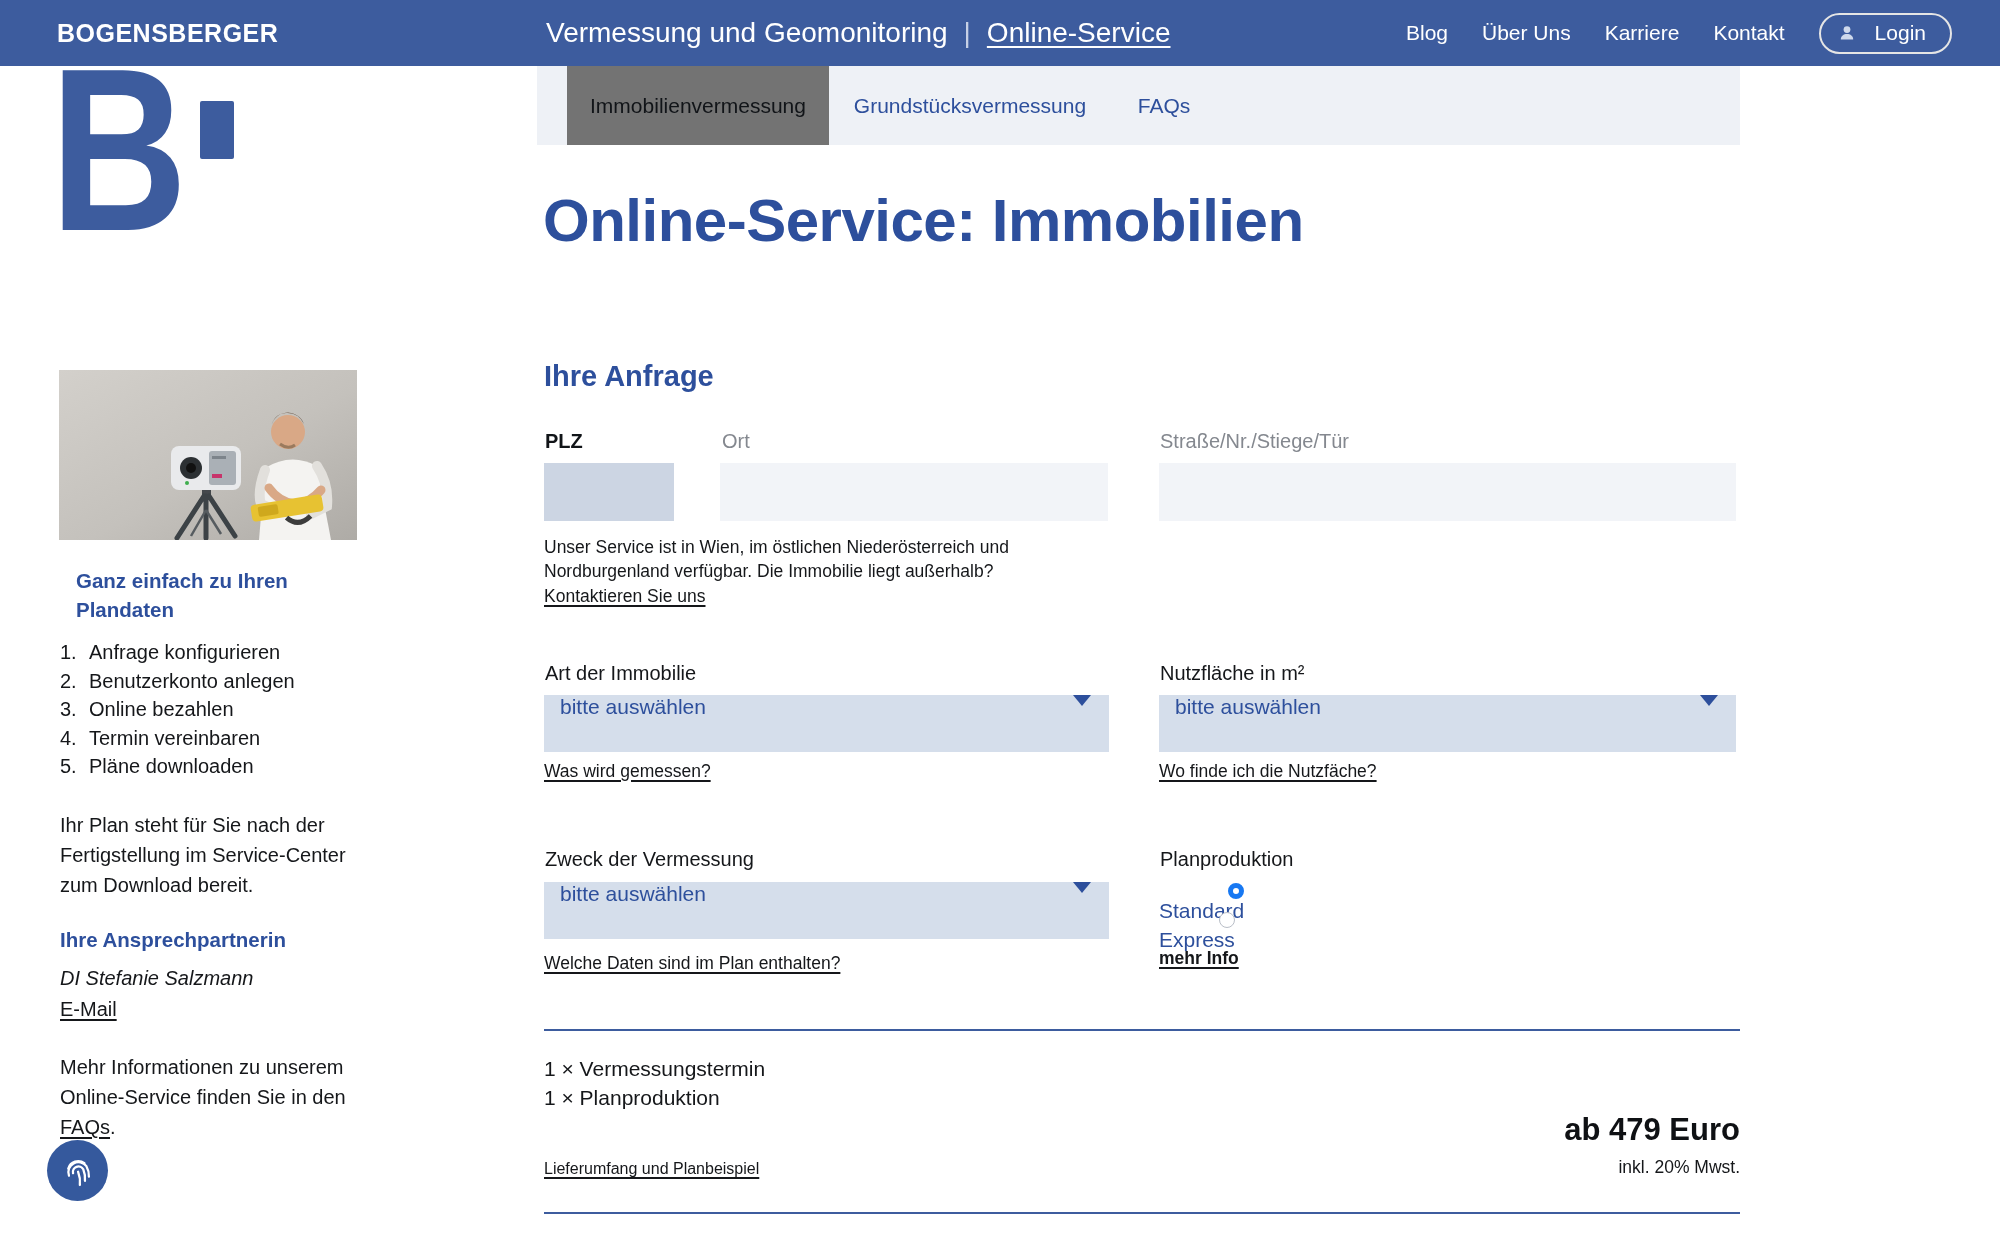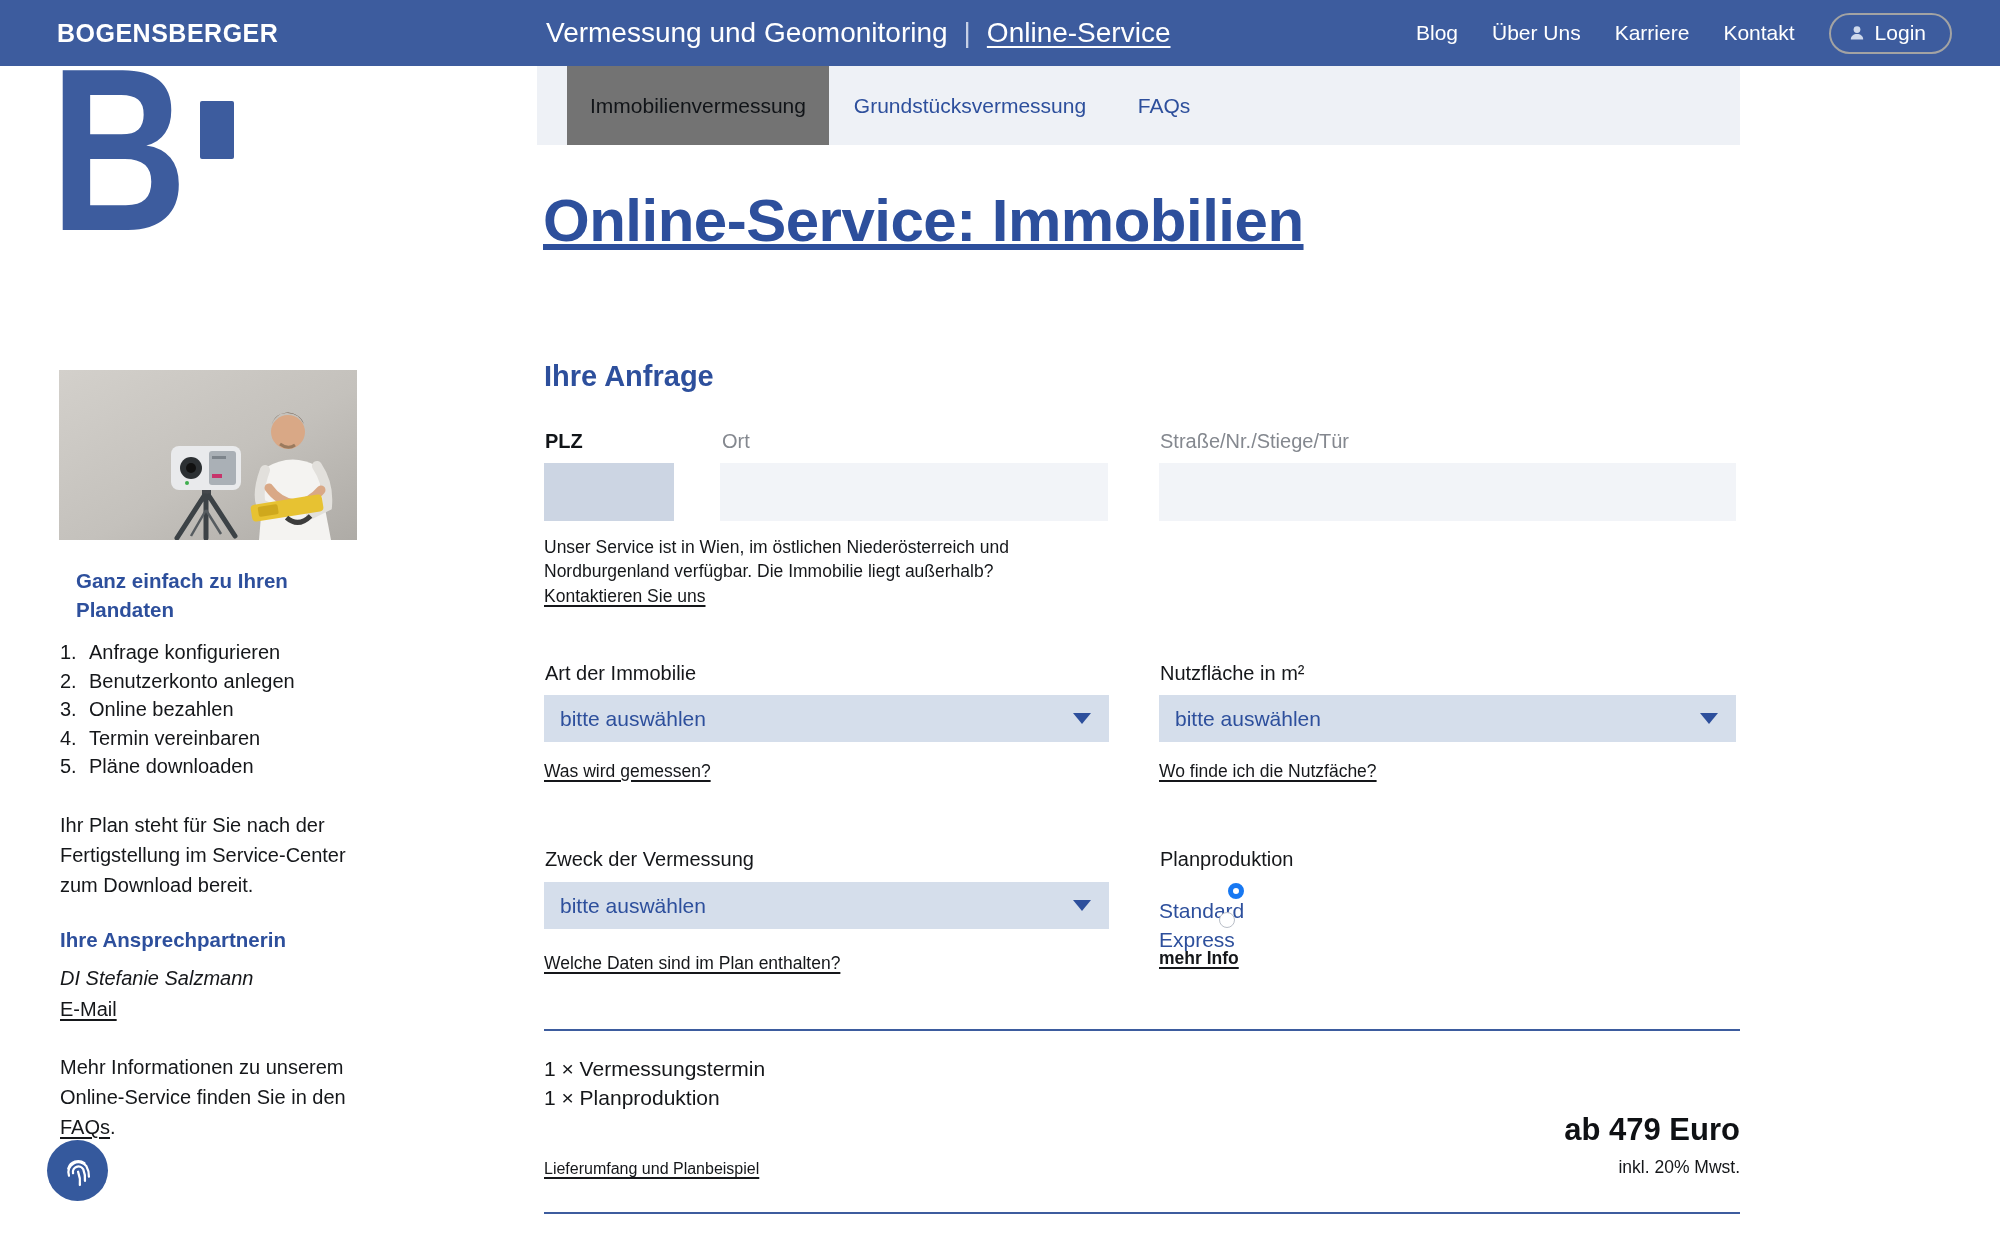--- a/index.html
+++ b/index.html
@@ -11,34 +11,34 @@
   
   .nav { position:absolute; left:0; top:0; width:2000px; height:66px; background:#3d5c9e; display:flex; align-items:center; }
   .nav-brand { position:absolute; left:57px; top:0; height:66px; display:flex; align-items:center;
                color:#fff; font-size:25px; font-weight:bold; letter-spacing:.5px; cursor:pointer; }
   .nav-center { position:absolute; left:546px; top:0; height:66px; display:flex; align-items:center; color:#fff; font-size:28px; }
   .nav-tagline { cursor:pointer; }
   .nav-sep { margin:0 16px; color:#c6d0e6; }
   .nav-service { text-decoration:underline; text-underline-offset:4px; text-decoration-thickness:1.5px; cursor:pointer; }
   .nav-right { position:absolute; right:48px; top:0; height:66px; display:flex; align-items:center; gap:34px; color:#fff; font-size:21px; }
   .nav-link { cursor:pointer; }
-  .login-pill { display:flex; align-items:center; gap:9px; border:2px solid #a3a3a3; border-radius:22px;
+  .login-pill { display:flex; align-items:center; gap:19px; border:2px solid #e5e5e5; border-radius:22px;
                 padding:6px 24px 7px 17px; cursor:pointer; }
   .login-pill svg { display:block; }
 
   
   .tabstrip { position:absolute; left:537px; top:66px; width:1203px; height:79px; background:#eef1f6; display:flex; }
   .tab { display:flex; align-items:center; justify-content:center; font-size:21px; cursor:pointer; }
   .tab-spacer { width:30px; }
   .tab-active { width:262px; background:#737373; color:#111418; }
   .tab-2 { width:282px; color:#2d4f9c; }
   .tab-3 { width:106px; color:#2d4f9c; }
 
   
-  .page-title { position:absolute; left:543px; top:186px; font-size:60px; font-weight:bold; color:#2d4f9c; letter-spacing:-.5px;text-decoration:underline; }
+  .page-title { position:absolute; left:543px; top:186px; font-size:60px; font-weight:bold; color:#2d4f9c; letter-spacing:-.5px; }
   .form-heading { position:absolute; left:544px; top:360px; font-size:29px; font-weight:bold; color:#2d4f9c; }
 
   
   .field-label { position:absolute; font-size:20px; color:#84888f; }
   .field-label.strong { color:#111418; font-weight:bold; }
   .lbl-plz { left:545px; top:430px; }
   .lbl-ort { left:722px; top:430px; }
   .lbl-str { left:1160px; top:430px; }
   .txt-input { position:absolute; top:463px; height:58px; border:none; outline:none; font-size:21px; color:#111418; padding:0 14px;
                font-family:"Liberation Sans", sans-serif; }
@@ -48,21 +48,21 @@
   .service-note { position:absolute; left:544px; top:536px; width:478px; font-size:17.5px; line-height:23.5px; color:#15171a; }
   .link { text-decoration:underline; text-underline-offset:3px; text-decoration-thickness:1.5px; color:#15171a; cursor:pointer; }
   .note-link { display:inline-block; margin-top:2px; }
 
   
   .sel-label { position:absolute; font-size:20px; color:#15171a; }
   .lbl-art  { left:545px;  top:662px; }
   .lbl-nutz { left:1160px; top:662px; }
   .lbl-zweck{ left:545px;  top:848px; }
   .lbl-plan { left:1160px; top:848px; }
-  .dropdown { position:absolute; height:47px; background:#d5deeb; display:flex; align-items:center;
+  .dropdown { position:absolute; height:57px; background:#d5deeb; display:flex; 
               justify-content:space-between; padding:0 18px 0 16px; cursor:pointer; }
   .dd-art   { left:544px;  top:695px; width:565px; }
   .dd-nutz  { left:1159px; top:695px; width:577px; }
   .dd-zweck { left:544px;  top:882px; width:565px; }
   .dd-value { font-size:21px; color:#2d4f9c; }
   .chevron  { width:0; height:0; border-left:9px solid transparent; border-right:9px solid transparent; border-top:11px solid #2d4f9c; }
   .help-link{ position:absolute; font-size:17.5px; }
   .hl-art   { left:544px;  top:761px; }
   .hl-nutz  { left:1159px; top:761px; }
   .hl-zweck { left:544px;  top:953px; }

